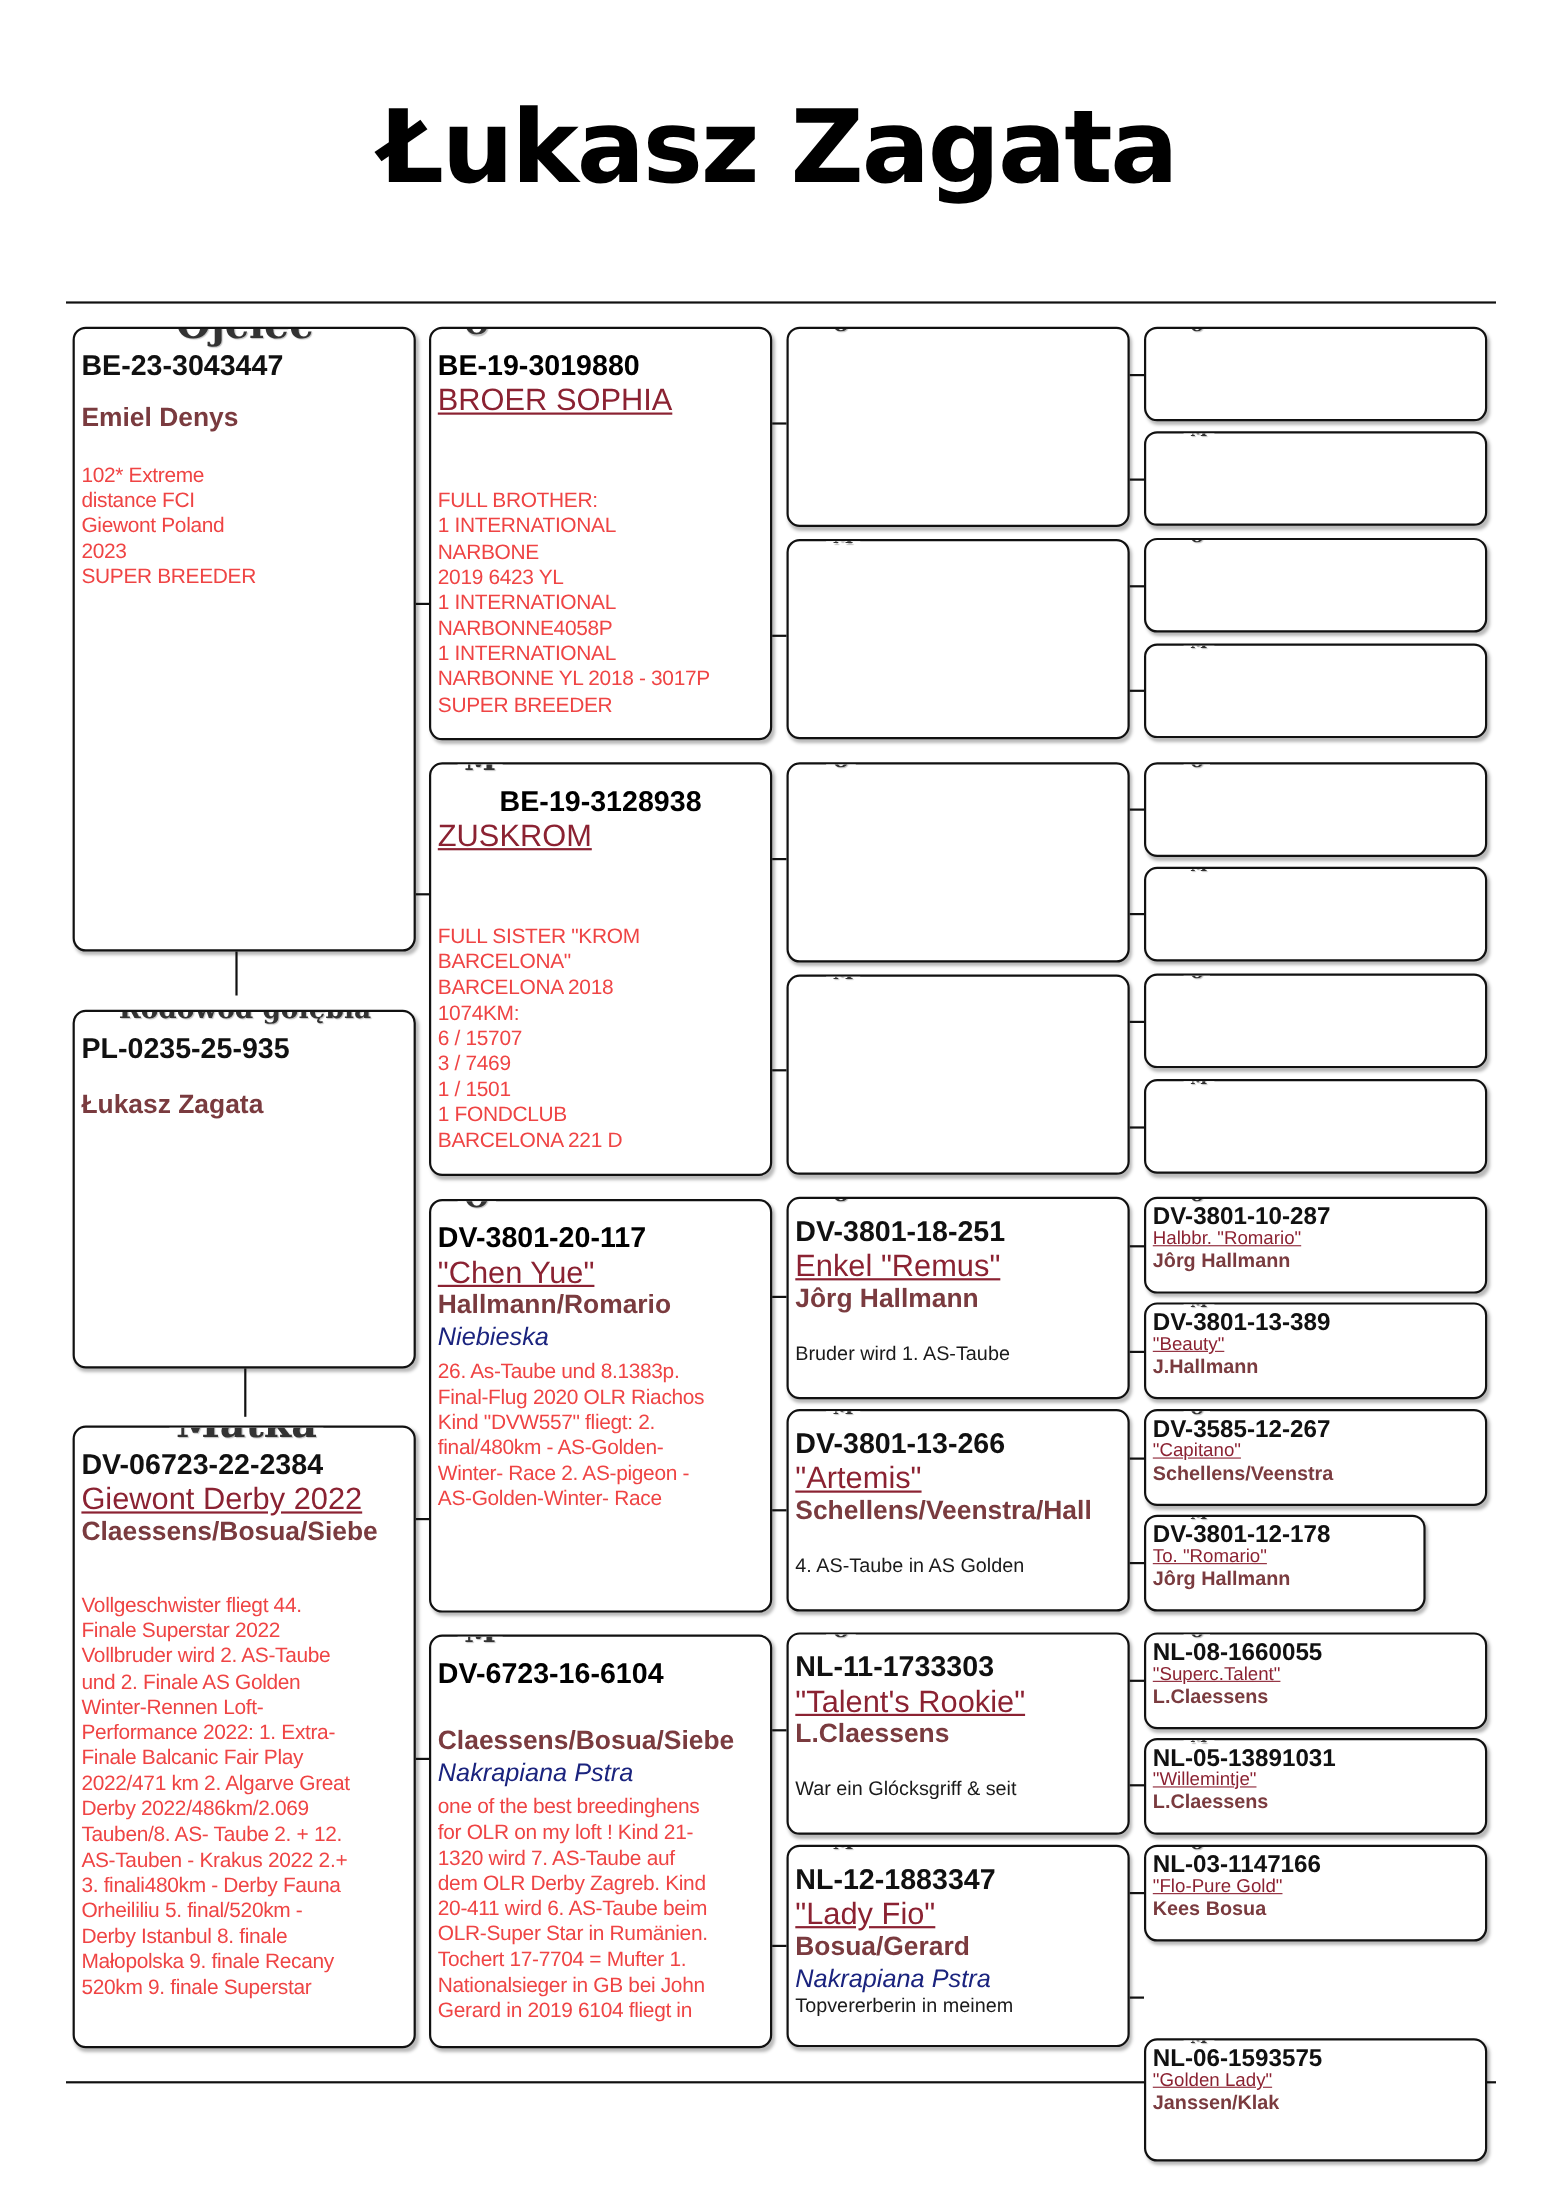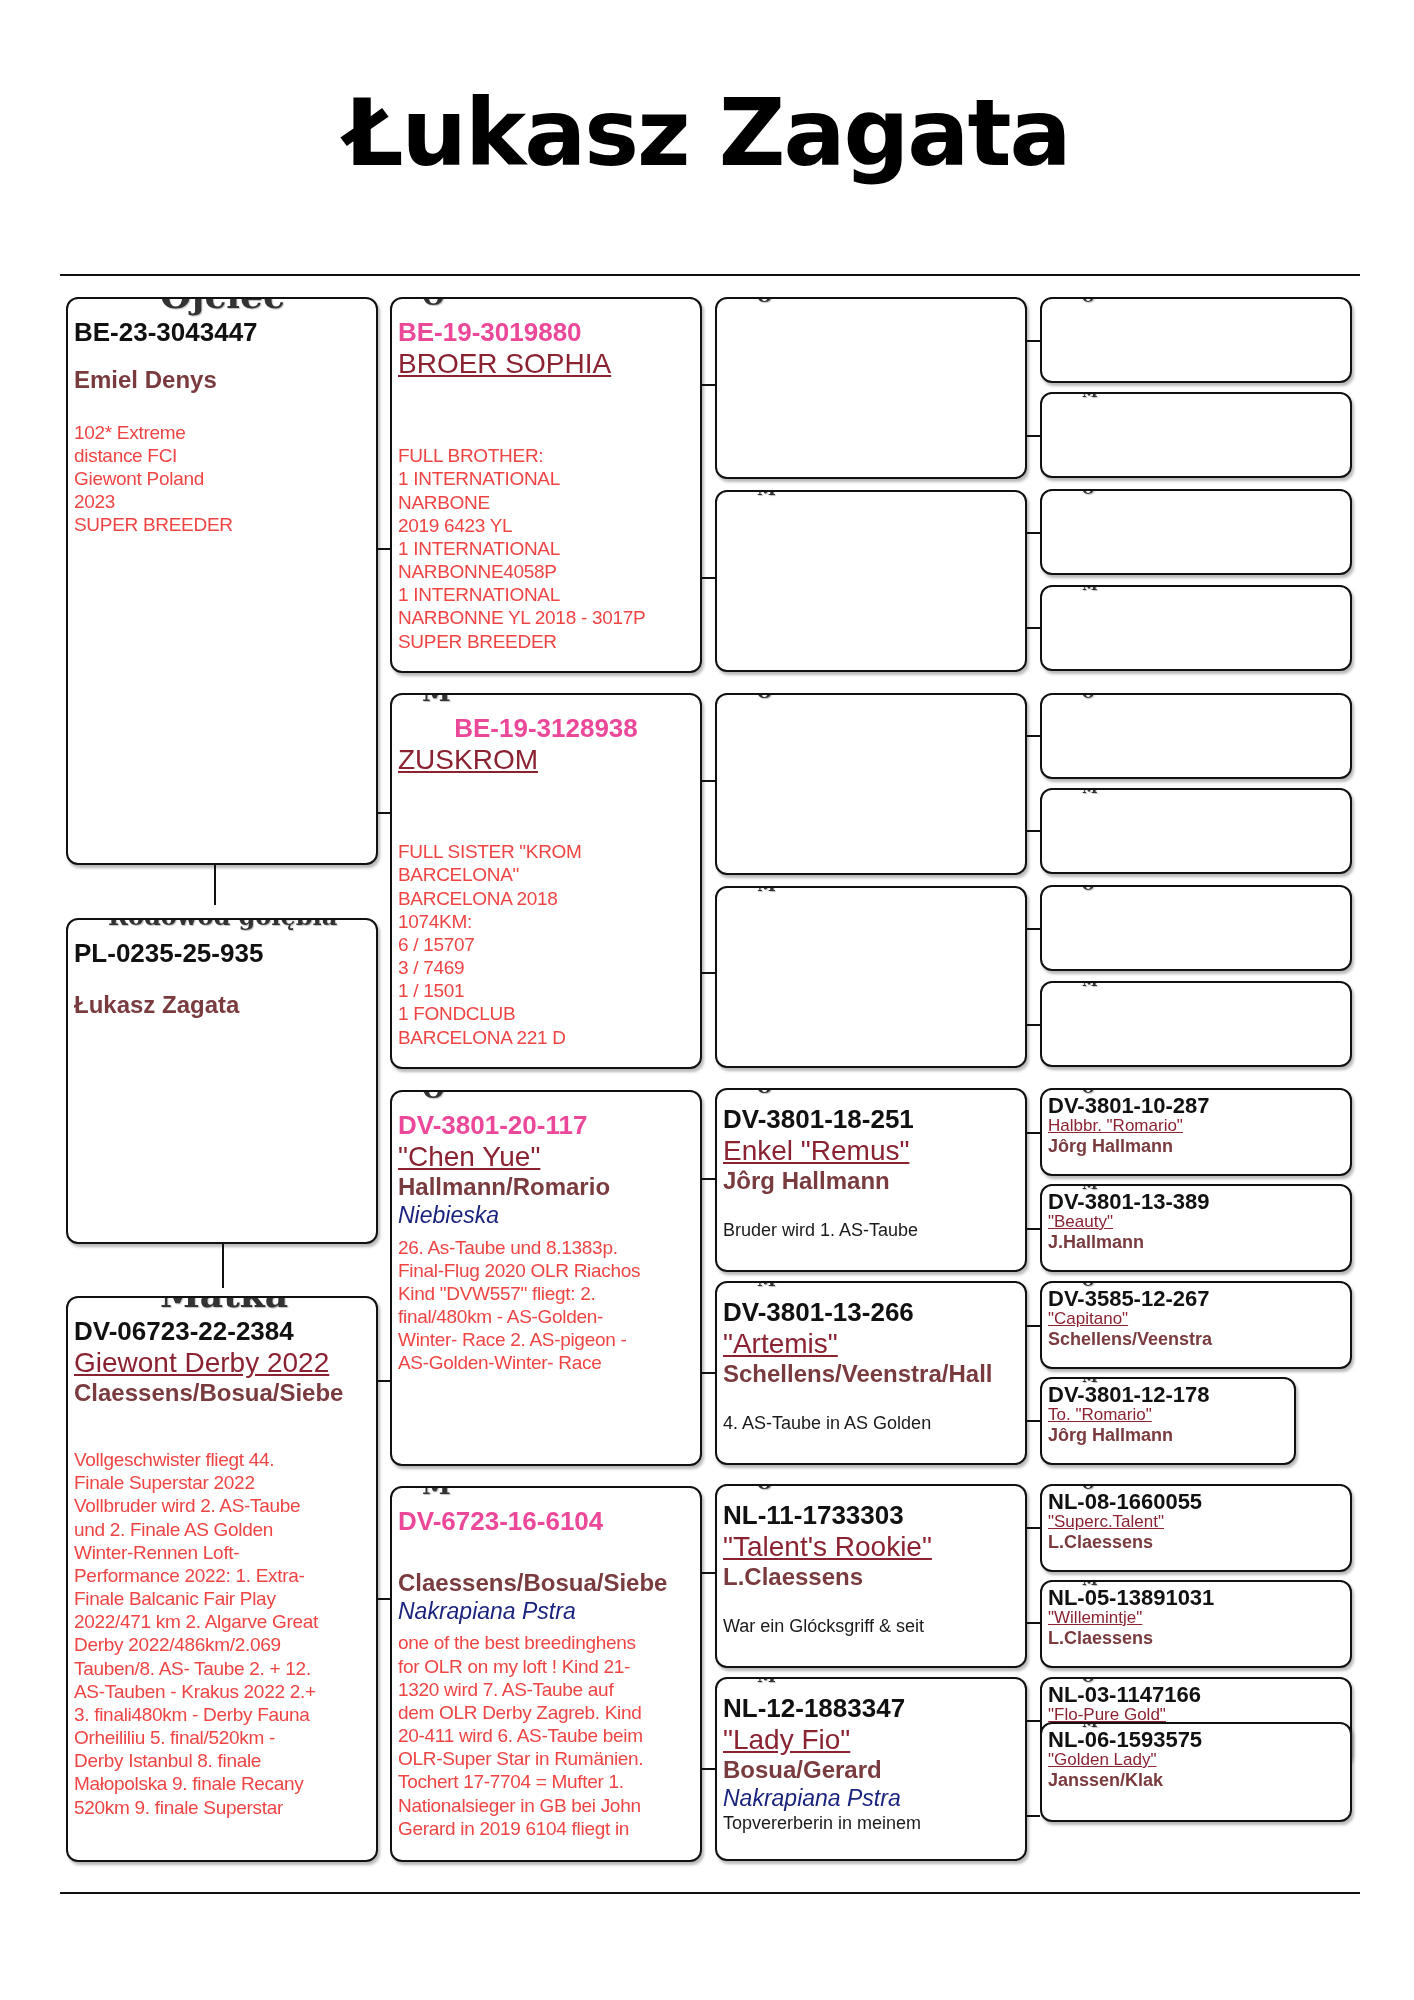--- a/index.html
+++ b/index.html
@@ -7,21 +7,21 @@
   .title { position:absolute; left:0; top:80px; width:1414px; text-align:center; font-family:"DejaVu Sans", sans-serif; font-weight:bold; font-size:92px; letter-spacing:-2px; color:#000; }
   .rule { position:absolute; left:60px; width:1300px; height:2px; background:#111; }
   .box { position:absolute; box-sizing:border-box; border:2px solid #111; border-radius:12px; background:#fff; box-shadow:2px 3px 3px rgba(0,0,0,0.28); padding:0 6px; overflow:hidden; }
   .legend { position:absolute; background:#fff; font-family:"DejaVu Serif", serif; font-weight:bold; color:#333; padding:0 6px; line-height:1; text-shadow:1px 1px 1px rgba(0,0,0,0.25); }
   .legend.big { font-size:36px; top:-22px; }
   .legend.mid { font-size:24px; top:-15px; }
   .legend.med { font-size:26px; top:-16px; left:24px; }
   .legend.sm  { font-size:17px; top:-11px; left:34px; }
   .legend.xs  { font-size:14px; top:-9px; left:34px; }
   .id1 { font-weight:bold; font-size:26px; color:#111; }
-  .id2 { font-weight:bold; font-size:26px; color:#ec4899; }
+  .id2 { font-weight:bold; font-size:26px; color:#000000; }
   .id3 { font-weight:bold; font-size:26px; color:#111; }
   .id4 { font-weight:bold; font-size:22px; color:#111; line-height:1.05; }
   .pname { color:#8b2232; text-decoration:underline; font-size:28px; line-height:1.15; }
   .pname4 { color:#8b2232; text-decoration:underline; font-size:17px; line-height:1.1; }
   .breeder { color:#7a3b3f; font-weight:bold; font-size:24px; line-height:1.2; }
   .breeder4 { color:#7a3b3f; font-weight:bold; font-size:18px; line-height:1.15; }
   .color { color:#1a237e; font-style:italic; font-size:23px; line-height:1.2; }
   .notes { font-size:19px; line-height:1.22; color:#ef4444; white-space:pre-line; letter-spacing:-0.3px; }
   .notes3 { font-size:18px; line-height:1.2; color:#1a1a1a; }
   .line { position:absolute; background:#111; }
@@ -273,18 +273,18 @@
   <div style="margin-top:4px;" class="id4">NL-05-13891031</div>
   <div class="pname4">"Willemintje"</div>
   <div class="breeder4">L.Claessens</div>
 </div>
 <div class="box" style="left:1040px; top:1677px; width:312px; height:88px;">
   <span class="legend xs">O</span>
   <div style="margin-top:4px;" class="id4">NL-03-1147166</div>
   <div class="pname4">"Flo-Pure Gold"</div>
   <div class="breeder4">Kees Bosua</div>
 </div>
-<div class="box" style="left:1040px; top:1722px; width:312px; height:100px;">
+<div class="box" style="left:1040px; top:1853px; width:312px; height:112px;">
   <span class="legend xs">M</span>
   <div style="margin-top:4px;" class="id4">NL-06-1593575</div>
   <div class="pname4">"Golden Lady"</div>
   <div class="breeder4">Janssen/Klak</div>
 </div>
 
 </body></html>

